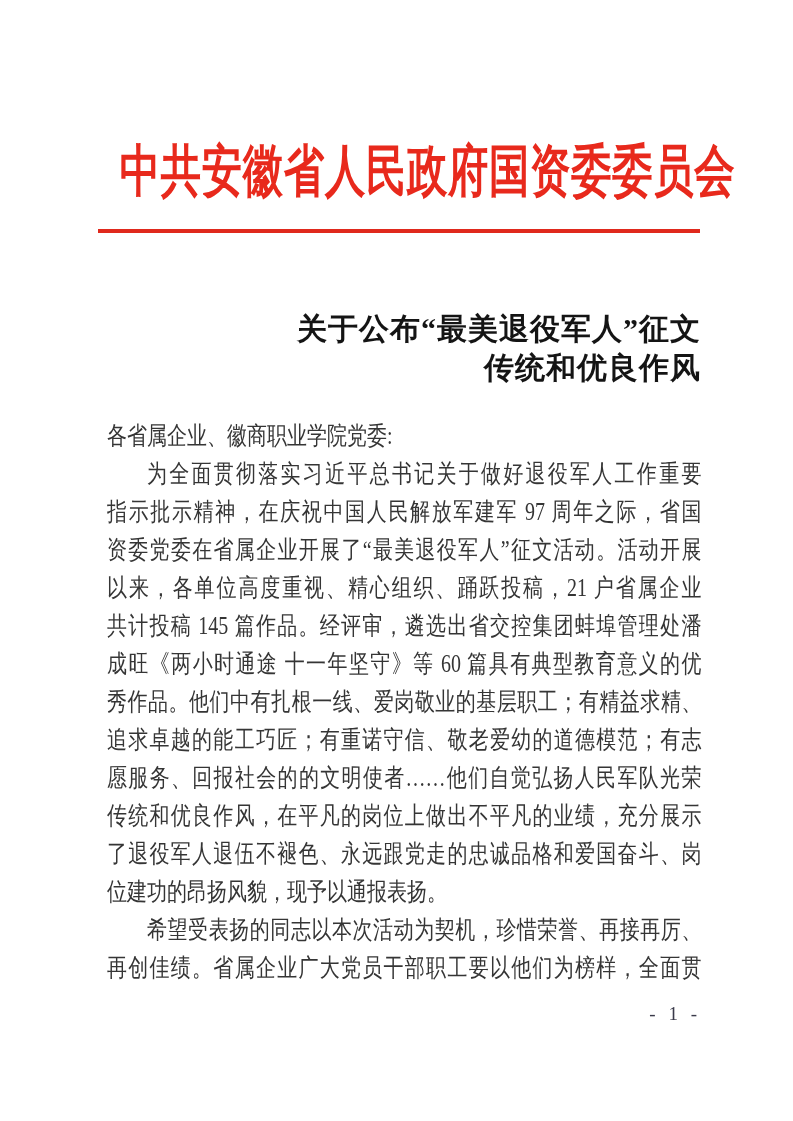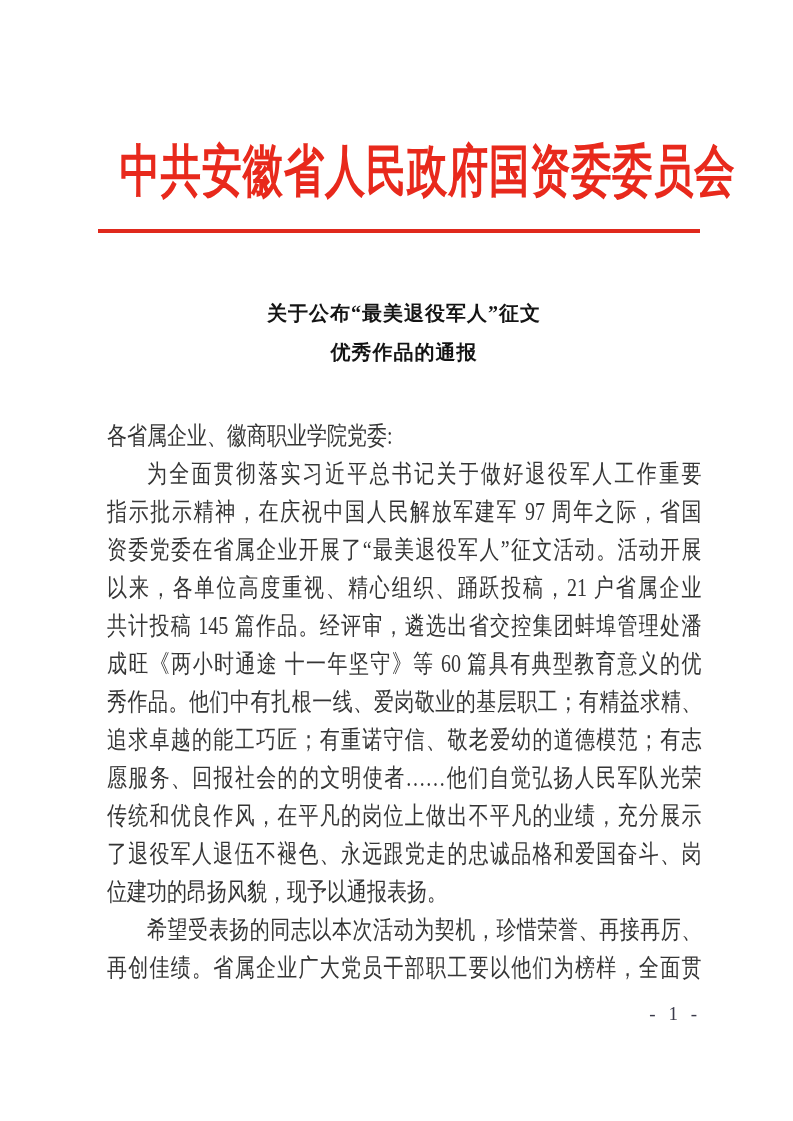--- a/index.html
+++ b/index.html
@@ -40,27 +40,27 @@
     position: absolute;
     top: 229px;
     left: 98px;
     width: 602px;
     height: 4px;
     background: var(--rule-red, #e0291d);
   }
   
   .doc-title {
     position: absolute;
-    top: 294px;
+    top: 309px;
     left: 107px;
     width: 594px;
-    text-align: center;
+    text-align: right;
     font-weight: bold;
     color: #141414;
-    font-size: 20px;
+    font-size: 30px;
     line-height: 39px;
     letter-spacing: 1px;
   }
   
   .body-text {
     position: absolute;
     top: 417px;
     left: 107px;
     width: 594px;
     color: #353535;
@@ -101,21 +101,21 @@
 <div class="page" style="--letterhead-red: #e8291c; --rule-red: #e0291d;">
 
   <div class="letterhead">
     <span class="org">中共安徽省人民政府国资委委员会</span>
   </div>
 
   <div class="red-rule"></div>
 
   <div class="doc-title">
     <div>关于公布“最美退役军人”征文</div>
-    <div>优秀作品的通报</div>
+    <div>传统和优良作风</div>
   </div>
 
   <div class="body-text">
 
   <div class="line plain">各省属企业、徽商职业学院党委:</div>
       <div class="line indent">为全面贯彻落实习近平总书记关于做好退役军人工作重要</div>
       <div class="line ">指示批示精神，在庆祝中国人民解放军建军 97 周年之际，省国</div>
       <div class="line ">资委党委在省属企业开展了“最美退役军人”征文活动。活动开展</div>
       <div class="line ">以来，各单位高度重视、精心组织、踊跃投稿，21 户省属企业</div>
       <div class="line ">共计投稿 145 篇作品。经评审，遴选出省交控集团蚌埠管理处潘</div>

